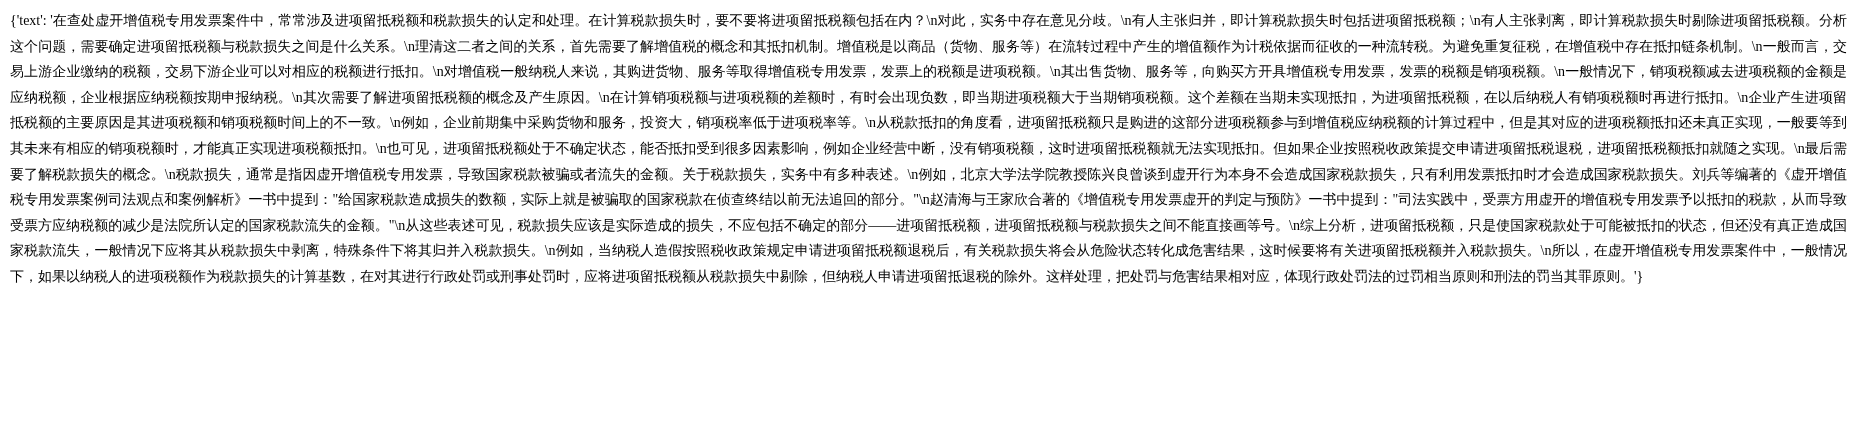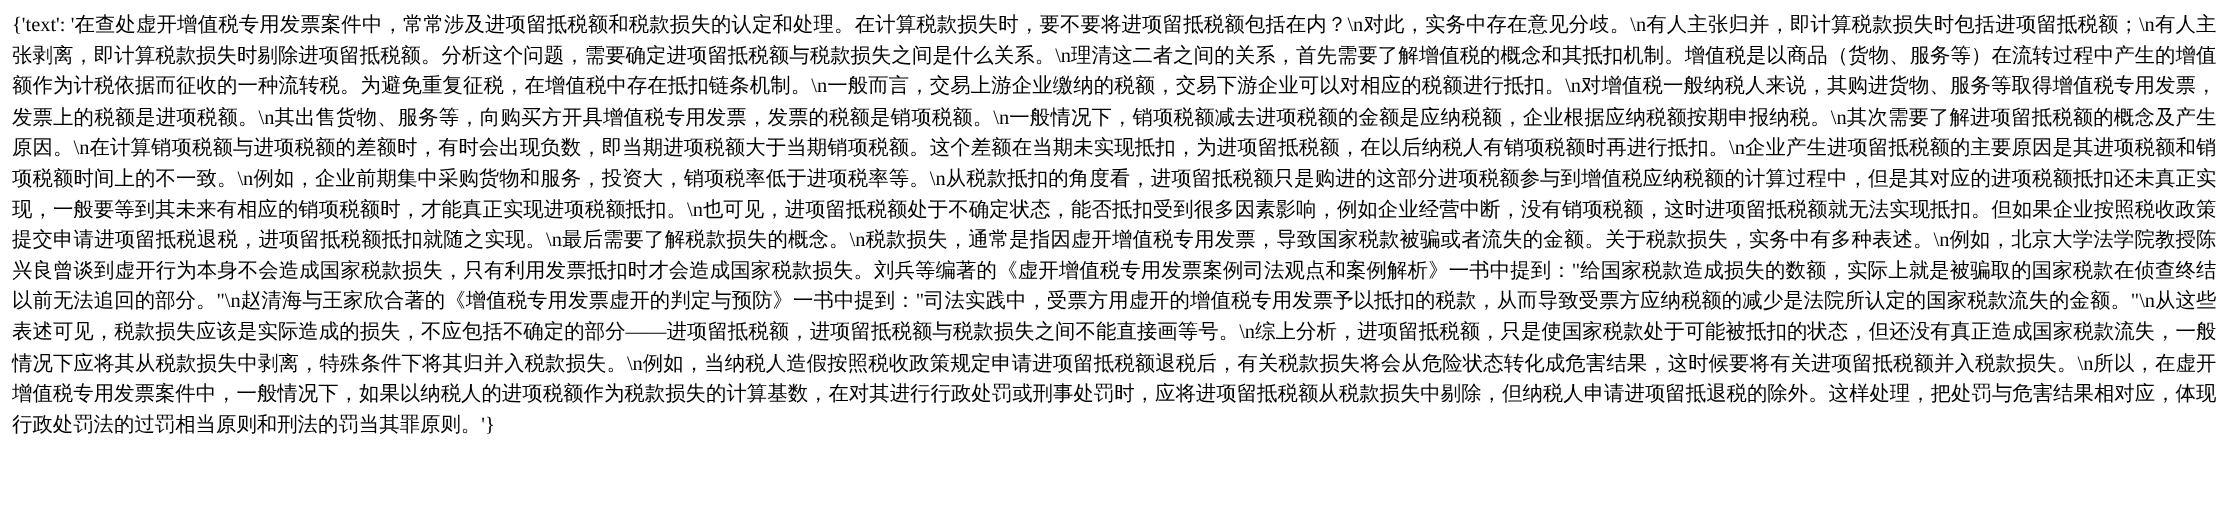--- a/index.html
+++ b/index.html
@@ -14,21 +14,21 @@
     color: #000000;
     overflow: hidden;
   }
   .page {
     width: 1857px;
     height: 433px;
     box-sizing: border-box;
     padding: 8px 10px 0 10px;
   }
   .doc-text {
-    font-size: 17px;
+    font-size: 14px;
     line-height: 25.6px;
     text-align: justify;
     text-justify: inter-ideograph;
     white-space: pre-wrap;
     word-break: break-word;
     letter-spacing: 0px;
   }
 </style>
 </head>
 <body>

